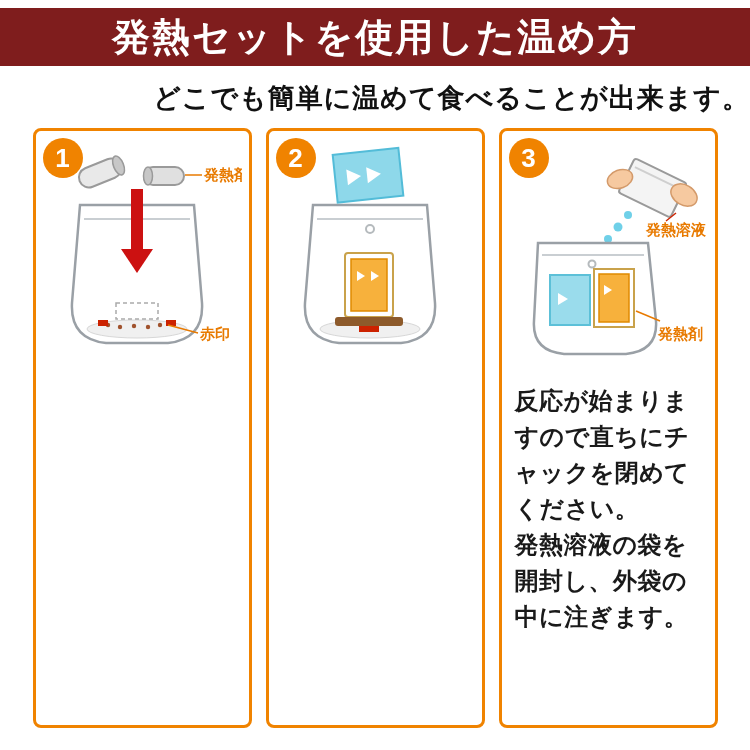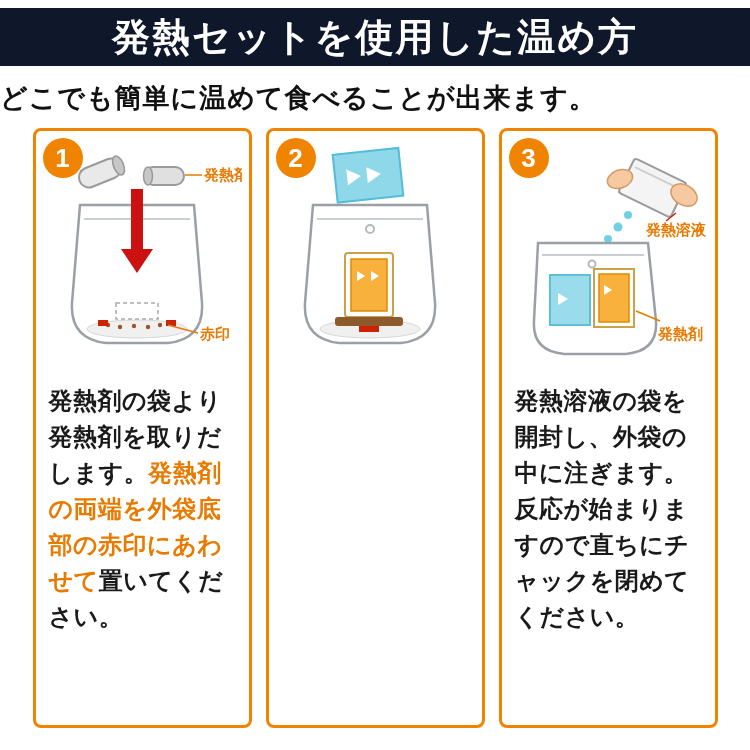--- a/index.html
+++ b/index.html
@@ -2,28 +2,28 @@
 <html><head>
 <meta charset="utf-8">
 <style>
   html,body{margin:0;padding:0;background:#ffffff;}
   .page{
     width:750px;height:750px;box-sizing:border-box;
     font-family:"Liberation Sans","DejaVu Sans",sans-serif;
     background:#fff;overflow:hidden;
   }
   .banner{
-    margin-top:8px;height:58px;background:#0f172a;
+    margin-top:8px;height:58px;background:#7f1d1d;
     display:flex;align-items:center;justify-content:center;
   }
   .banner h1{
     margin:0;color:#fff;font-size:38px;font-weight:bold;letter-spacing:2px;
   }
   .subtitle{
-    margin:14px 0 12px 0;text-align:left;color:#111;
+    margin:14px 0 12px 0;text-align:right;color:#111;
     font-size:27px;font-weight:bold;letter-spacing:1px;
   }
   .steps{
     display:flex;justify-content:center;gap:14px;padding:0 26px;
   }
   .step{
     position:relative;width:219px;height:600px;box-sizing:border-box;
     border:3px solid #f08300;border-radius:8px;background:#fff;
   }
   .num{
@@ -90,21 +90,20 @@
             <circle cx="92" cy="183" r="2.2" fill="#a0522d"></circle>
             <circle cx="106" cy="184" r="2.2" fill="#a0522d"></circle>
             <circle cx="118" cy="182" r="2.2" fill="#a0522d"></circle>
             <rect x="56" y="177" width="10" height="6" fill="#cc2200"></rect>
             <rect x="124" y="177" width="10" height="6" fill="#cc2200"></rect>
           </g>
           <line x1="126" y1="182" x2="156" y2="190" stroke="#e87a00" stroke-width="1.5"></line>
           <text class="lbl" x="158" y="196">赤印</text>
         </svg>
       </div>
-      <p class="desc"><span>発熱剤の袋より発熱剤を取りだします。</span><span class="hl">発熱剤の両端を外袋底部の赤印にあわせて</span><span>置いてください。</span></p>
     </section>
 
     <section class="step">
       <div class="num">2</div>
       <div class="illus">
         <svg viewBox="0 0 200 232" width="200" height="232">
 
           <g>
             <path d="M38,62 L152,62 L160,160 Q162,196 126,200 L64,200 Q28,196 30,160 Z" fill="#ffffff" stroke="#9aa0a6" stroke-width="2.5"></path>
             <path d="M42,76 L148,76" stroke="#c9ced2" stroke-width="2" fill="none"></path>
@@ -167,19 +166,19 @@
             <polygon points="50,150 60,156 50,162" fill="#ffffff"></polygon>
             <rect x="86" y="126" width="40" height="58" fill="#ffffff" stroke="#c9a24b" stroke-width="2"></rect>
             <rect x="91" y="131" width="30" height="48" fill="#f7b13c" stroke="#e08a00" stroke-width="1.5"></rect>
             <polygon points="96,142 104,147 96,152" fill="#ffffff"></polygon>
           </g>
           <line x1="128" y1="168" x2="152" y2="178" stroke="#e87a00" stroke-width="1.5"></line>
           <text class="lbl" x="150" y="196">発熱剤</text>
         </svg>
       </div>
       <p class="desc">
+          <span class="block">反応が始まりますので直ちにチャックを閉めてください。</span>
           <span class="block">発熱溶液の袋を開封し、外袋の中に注ぎます。</span>
-          <span class="block">反応が始まりますので直ちにチャックを閉めてください。</span>
         </p>
     </section>
 
   </div>
 </div>
 
 </body></html>

